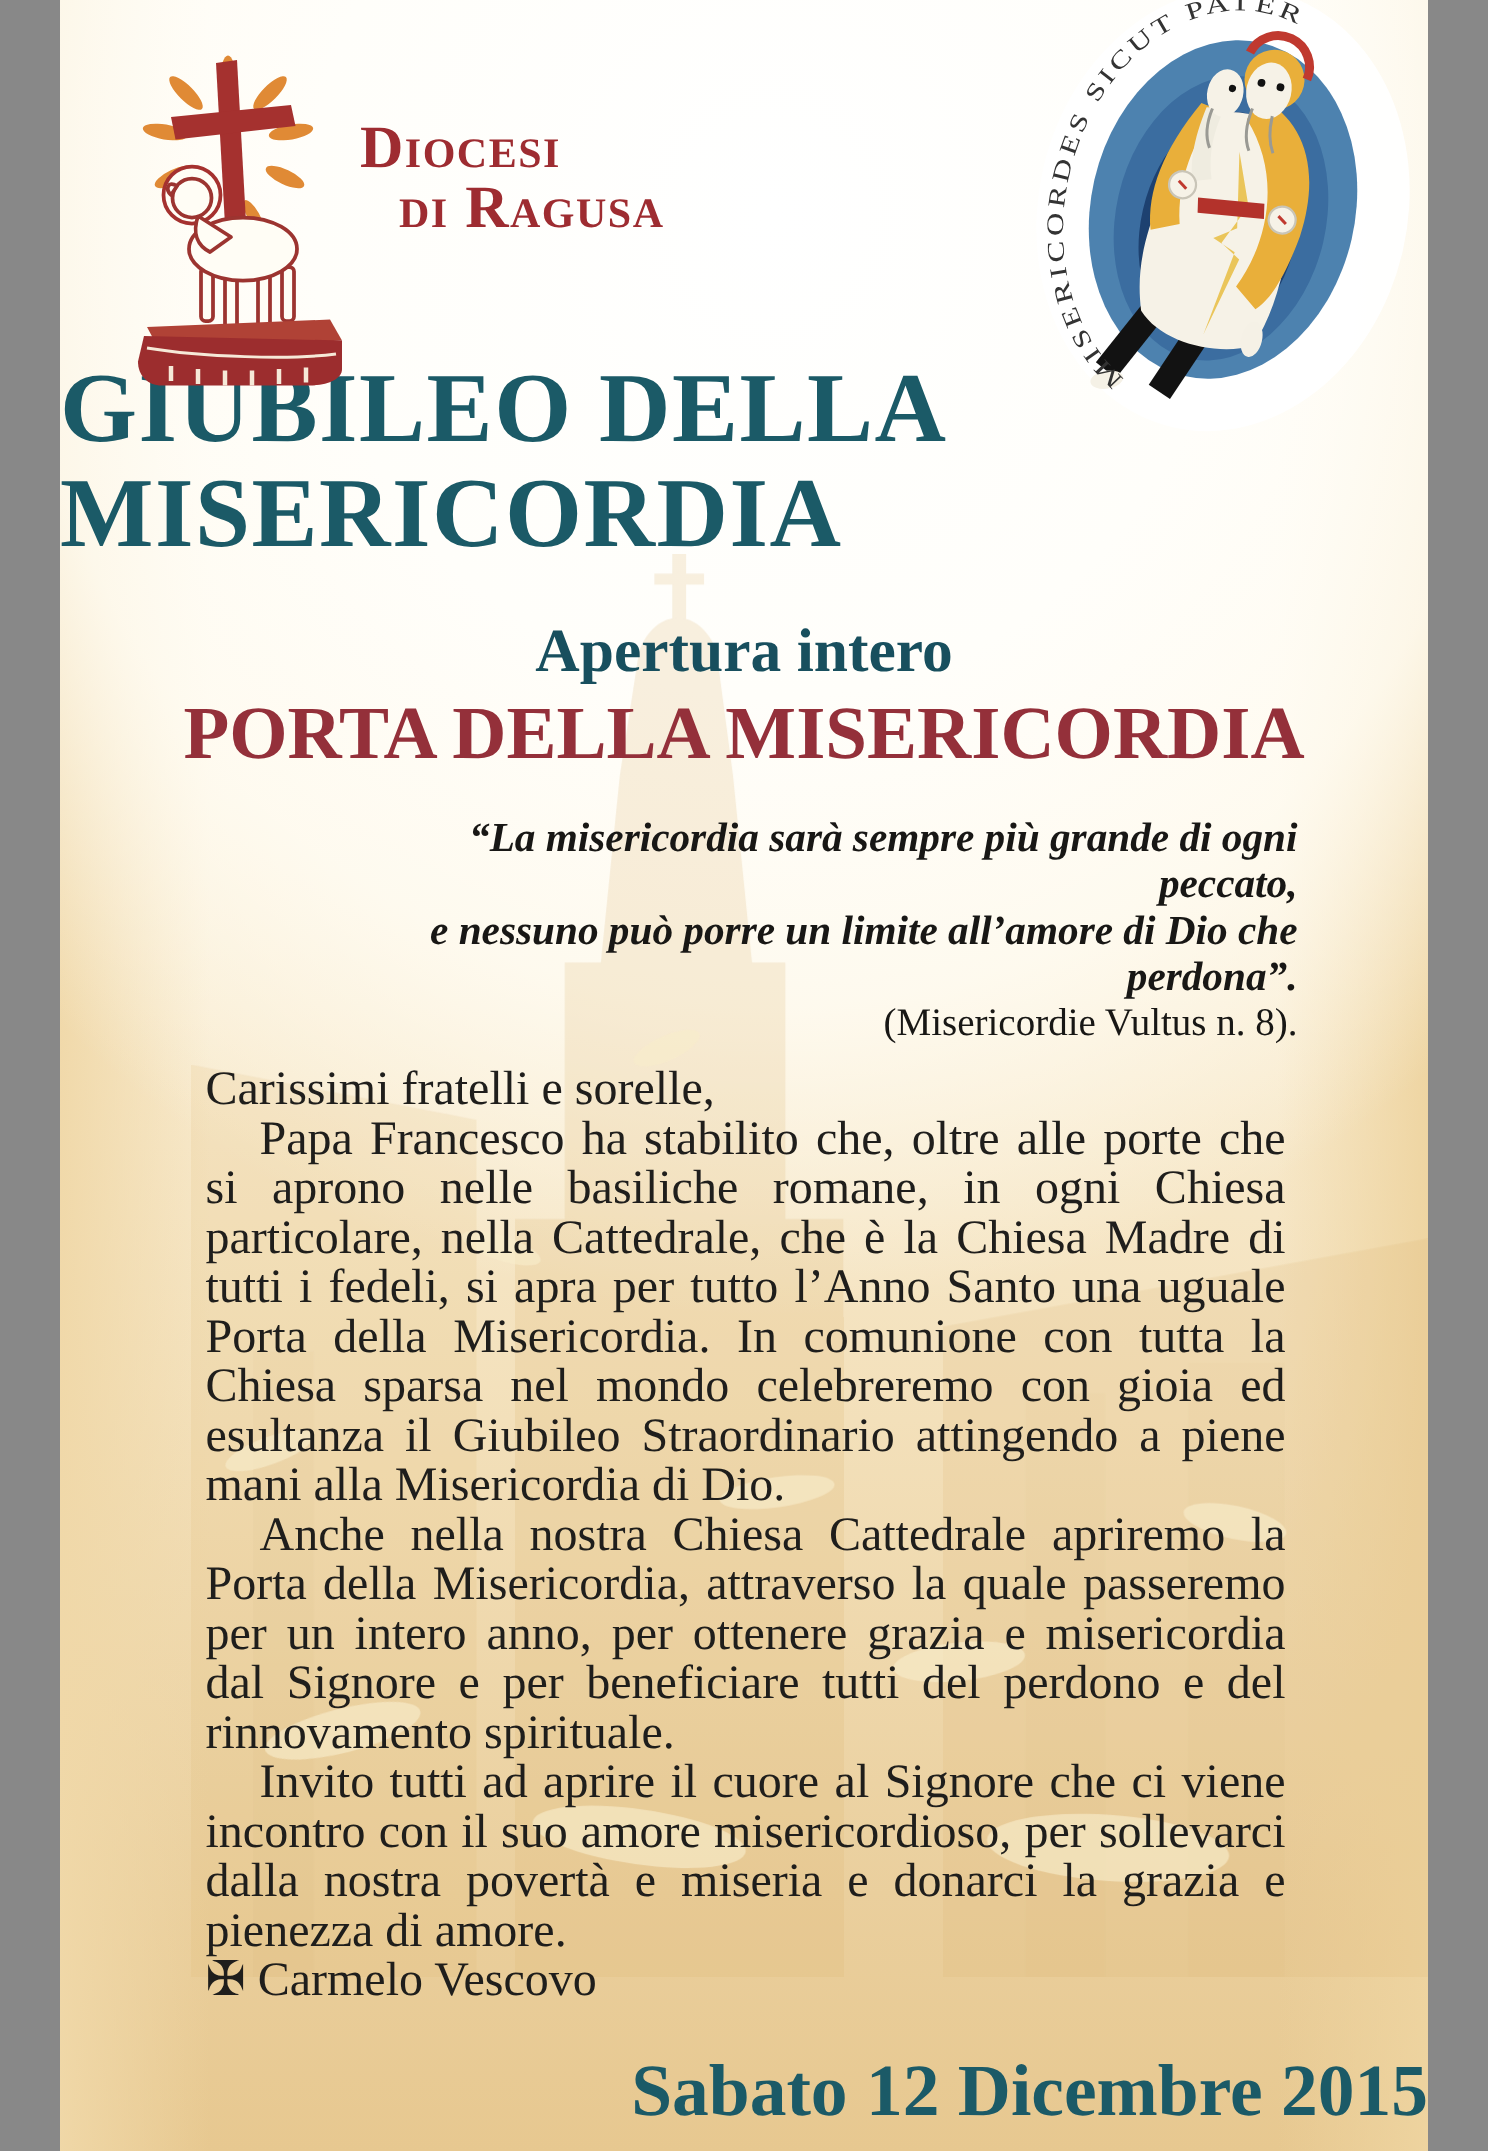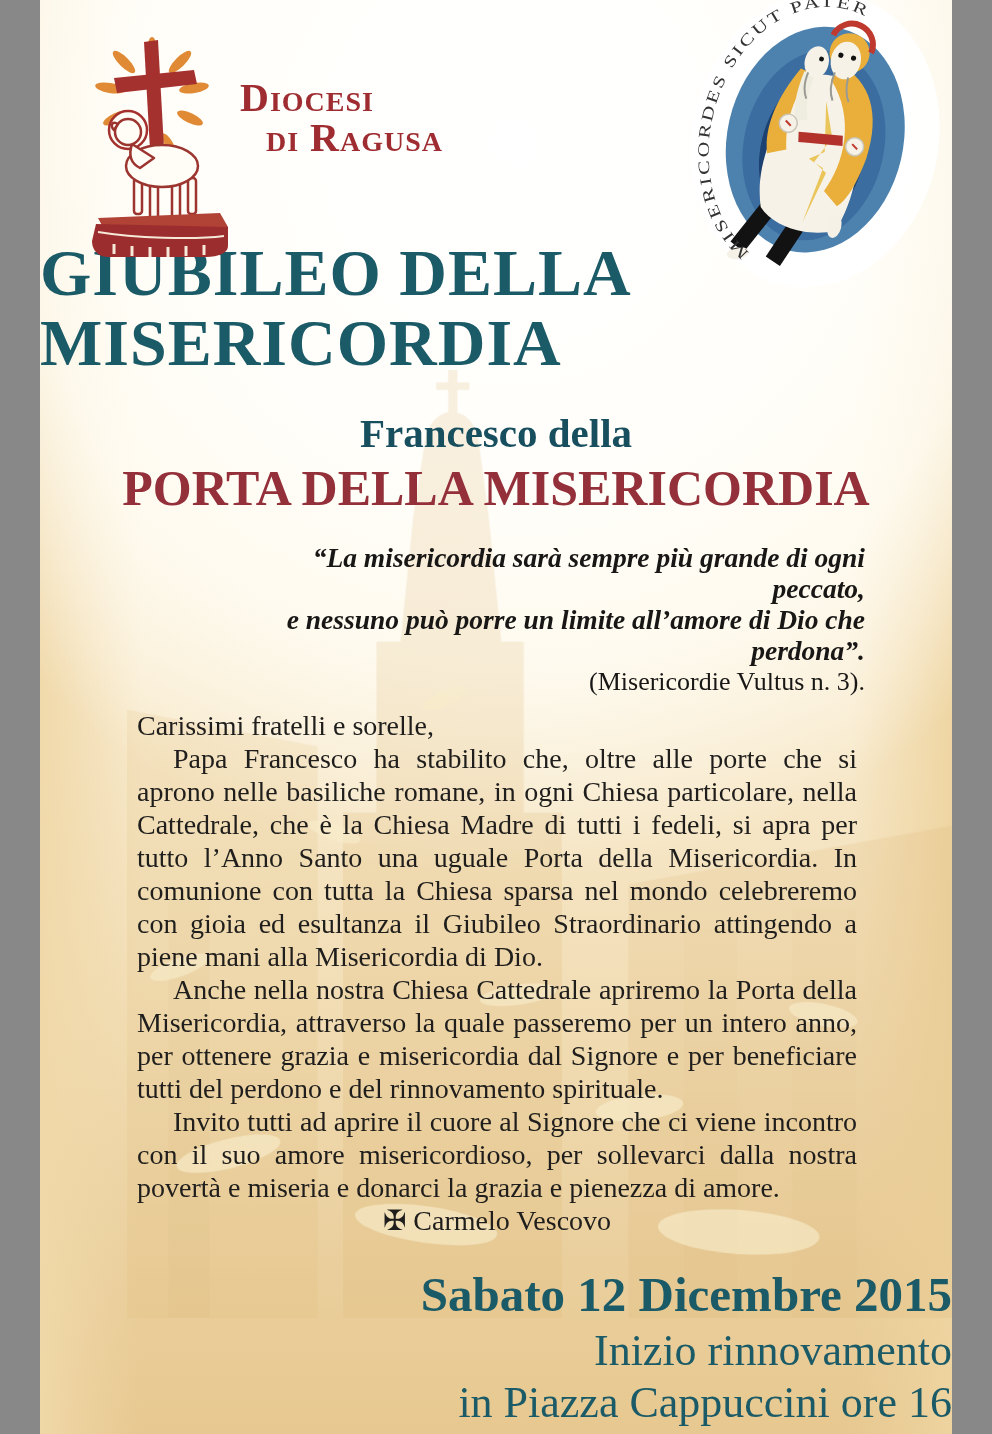--- a/index.html
+++ b/index.html
@@ -31,24 +31,24 @@
   .subtitle .apertura{color:#184f5e;font-weight:700;font-size:41px;line-height:46px;}
   .subtitle .porta{color:#94303a;font-weight:700;font-size:50px;line-height:56px;margin-top:4px;}
   .subtitle .cattedrale{color:#1b5a67;font-weight:400;font-size:42px;line-height:48px;margin-top:4px;}
 
   
   .quote{margin:26px 87px 0 180px;text-align:right;color:#181715;}
   .quote .qline{font-style:italic;font-weight:700;font-size:27.5px;line-height:31px;}
   .quote .qref{font-size:26px;line-height:30px;margin-top:1px;}
 
   
-  .letter{margin:12px 95px 0 97px;color:#1f1e1c;font-size:28px;line-height:33px;text-align:justify;}
+  .letter{margin:12px 95px 0 97px;color:#1f1e1c;font-size:32px;line-height:33px;text-align:justify;}
   .letter p{margin:0;}
   .letter p.indent{text-indent:36px;}
-  .letter .signature{text-align:center;text-indent:0;}
+  .letter .signature{text-align:left;text-indent:0;}
 
   
   .event{margin-top:30px;text-align:right;color:#1b5a67;}
   .event .date{font-weight:700;font-size:49px;line-height:55px;}
   .event .l2{font-size:44px;line-height:50px;margin-top:4px;}
   .event .l3{font-size:44px;line-height:50px;margin-top:2px;padding-left:28px;}
 </style>
 </head>
 <body>
 
@@ -191,28 +191,28 @@
         </svg>
       </div>
     </div>
 
     <div class="main-title">
       <div>GIUBILEO DELLA</div>
       <div>MISERICORDIA</div>
     </div>
 
     <div class="subtitle">
-      <div class="apertura">Francesco della</div>
+      <div class="apertura">Apertura intero</div>
       <div class="porta">PORTA DELLA MISERICORDIA</div>
     </div>
 
     <div class="quote">
       <div class="qline">“La misericordia sarà sempre più grande di ogni peccato,</div>
       <div class="qline">e nessuno può porre un limite all’amore di Dio che perdona”.</div>
-      <div class="qref">(Misericordie Vultus n. 3).</div>
+      <div class="qref">(Misericordie Vultus n. 8).</div>
     </div>
 
     <div class="letter">
       <p class="salutation">Carissimi fratelli e sorelle,</p>
       <p class="indent">Papa Francesco ha stabilito che, oltre alle porte che si aprono nelle basiliche romane, in ogni Chiesa particolare, nella Cattedrale, che è la Chiesa Madre di tutti i fedeli, si apra per tutto l’Anno Santo una uguale Porta della Misericordia. In comunione con tutta la Chiesa sparsa nel mondo celebreremo con gioia ed esultanza il Giubileo Straordinario attingendo a piene mani alla Misericordia di Dio.</p>
       <p class="indent">Anche nella nostra Chiesa Cattedrale apriremo la Porta della Misericordia, attraverso la quale passeremo per un intero anno, per ottenere grazia e misericordia dal Signore e per beneficiare tutti del perdono e del rinnovamento spirituale.</p>
       <p class="indent">Invito tutti ad aprire il cuore al Signore che ci viene incontro con il suo amore misericordioso, per sollevarci dalla nostra povertà e miseria e donarci la grazia e pienezza di amore.</p>
       <p class="signature">✠ Carmelo Vescovo</p>
     </div>
 

